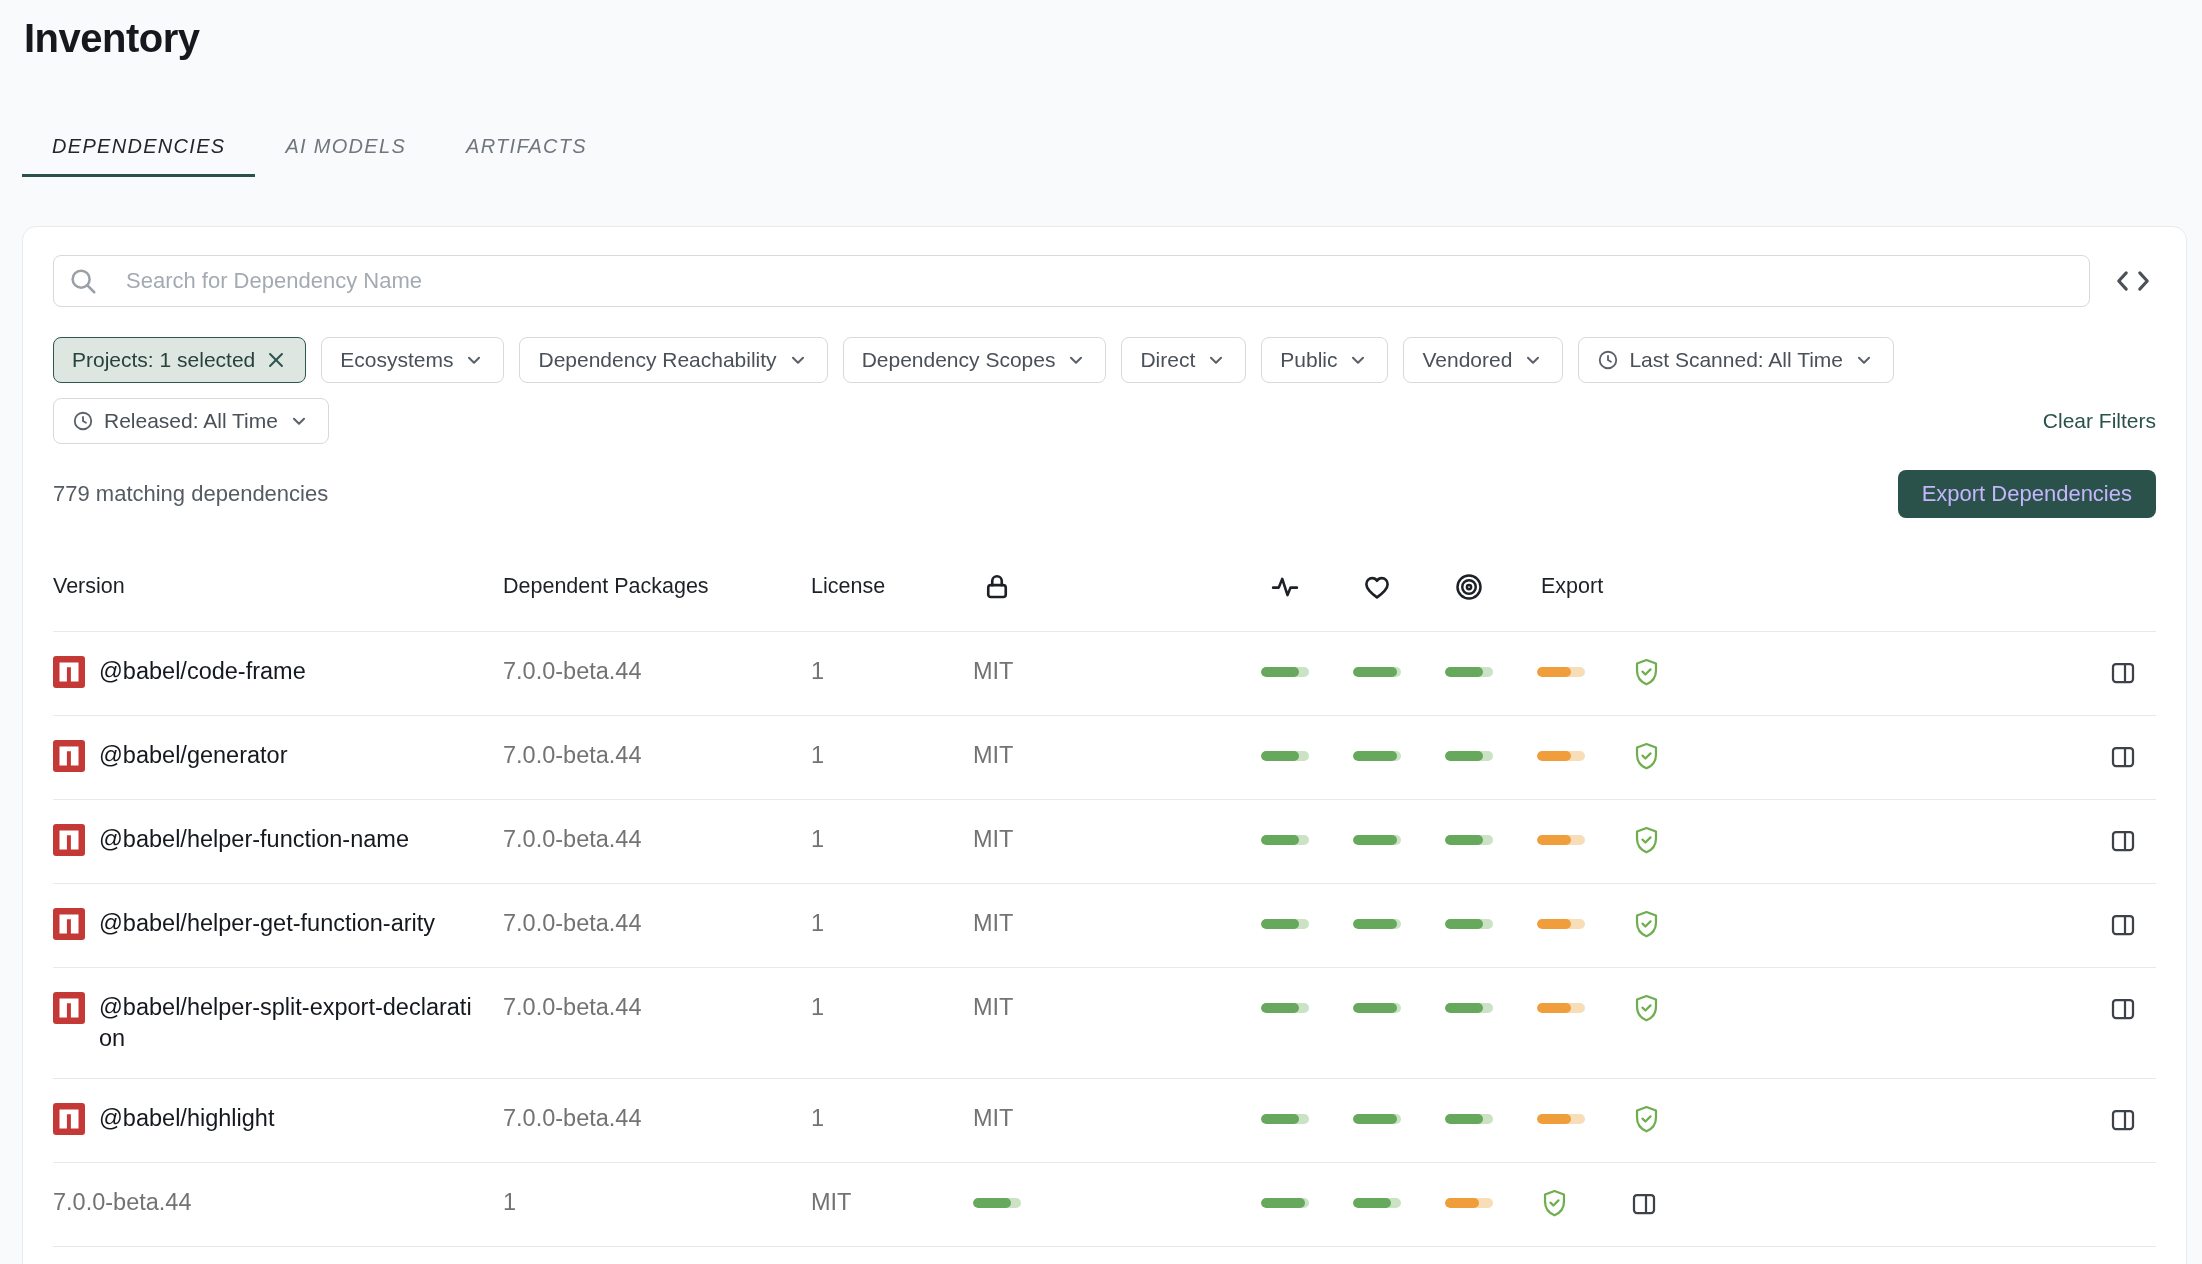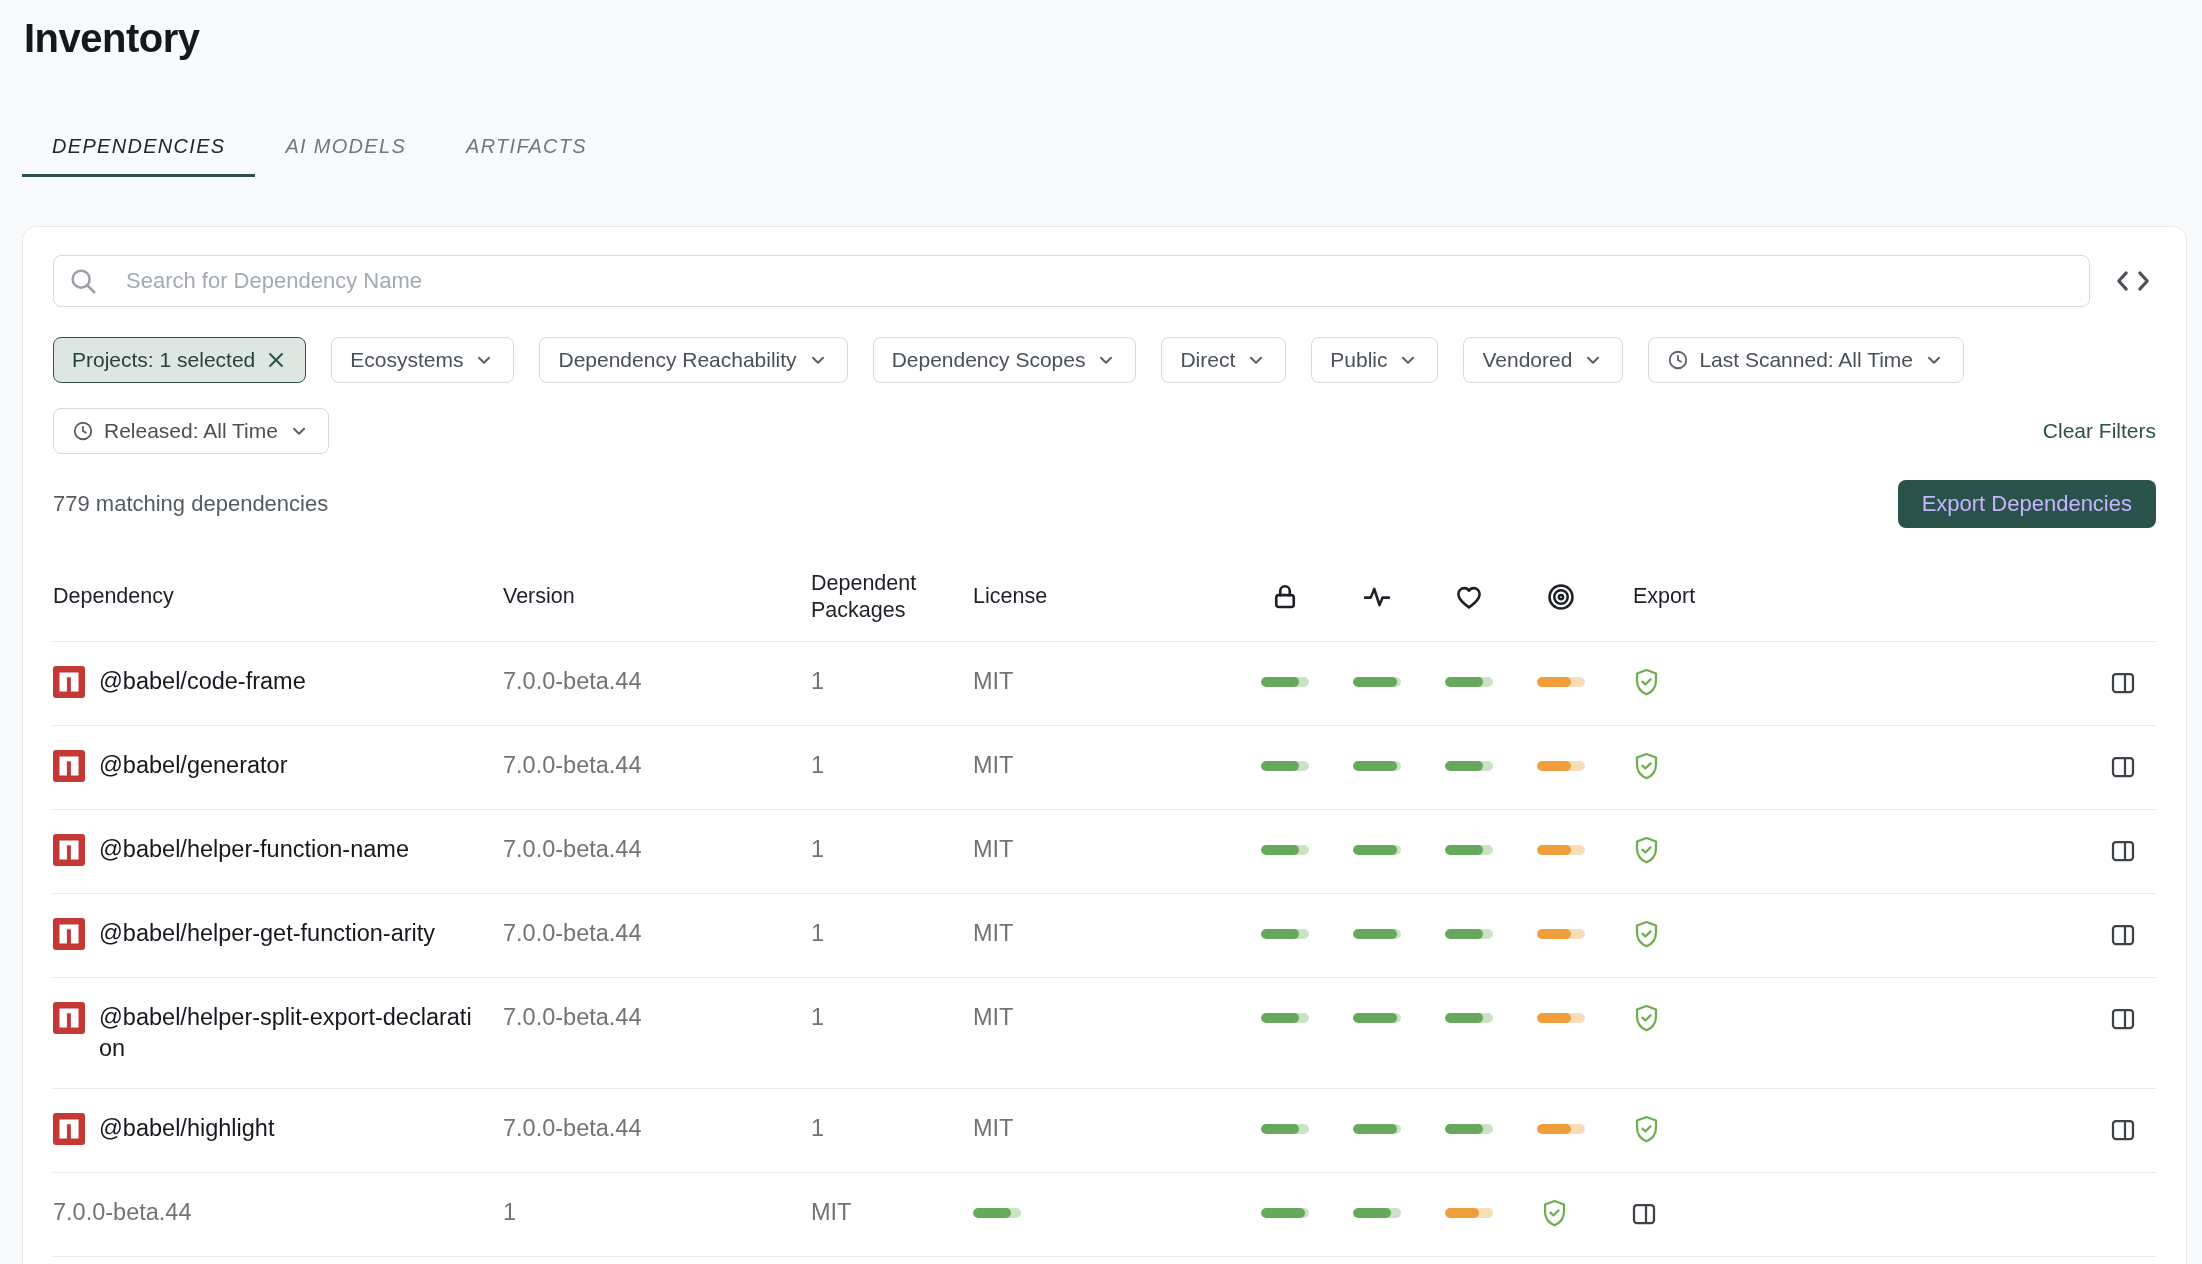--- a/index.html
+++ b/index.html
@@ -76,21 +76,21 @@
     display: flex; align-items: center; justify-content: center;
     color: #4c5158;
     cursor: pointer;
     background: none; border: none;
   }
 
   
   .filters {
     display: flex;
     flex-wrap: wrap;
-    gap: 25px;
+    gap: 15px;
     margin-top: 30px;
     align-items: center;
   }
   .chip {
     display: inline-flex;
     align-items: center;
     gap: 10px;
     height: 46px;
     padding: 0 18px;
     border: 1px solid #d6d9de;
@@ -305,21 +305,20 @@
     <button class="clear-filters">Clear Filters</button>
   </div>
 
   <div class="results-row">
     <span class="results-count">779 matching dependencies</span>
     <button class="export-btn">Export Dependencies</button>
   </div>
 
   <div class="dep-table">
     <div class="tgrid thead">
-      <div>Dependency</div>
       <div>Version</div>
       <div>Dependent Packages</div>
       <div>License</div>
       <div class="scorehead">
         <svg width="30" height="30" viewBox="0 0 24 24" fill="none" stroke="currentColor" stroke-width="2.1" stroke-linecap="round" stroke-linejoin="round">
             <rect x="5" y="10.5" width="14" height="9.5" rx="2"></rect>
             <path d="M8.2 10.5 V7.2 a3.8 3.8 0 0 1 7.6 0 V10.5"></path>
           </svg>
       </div>
       <div class="scorehead">

